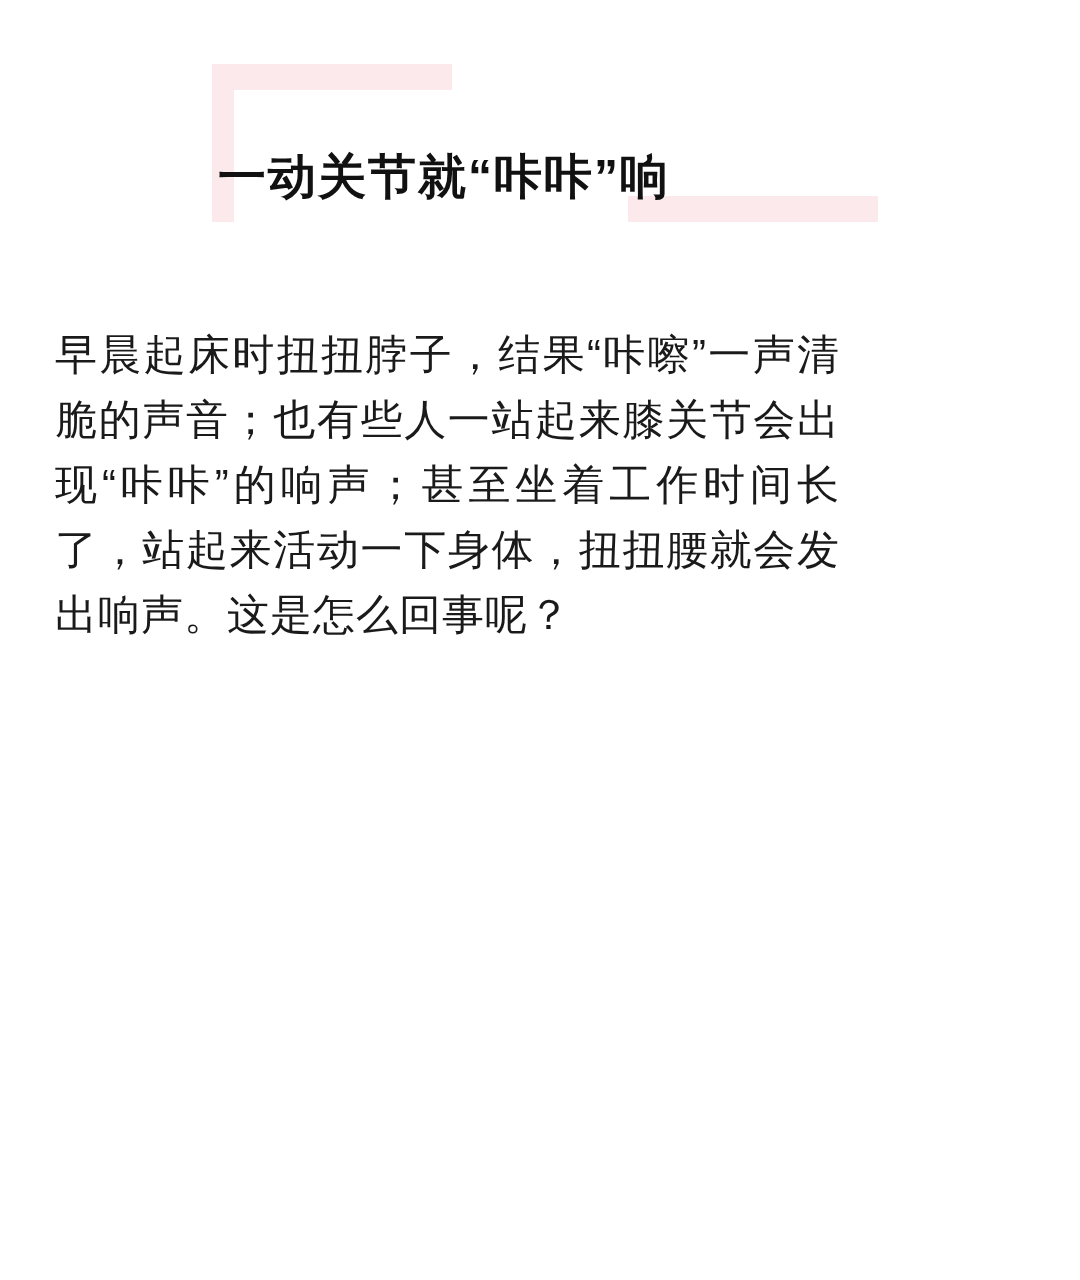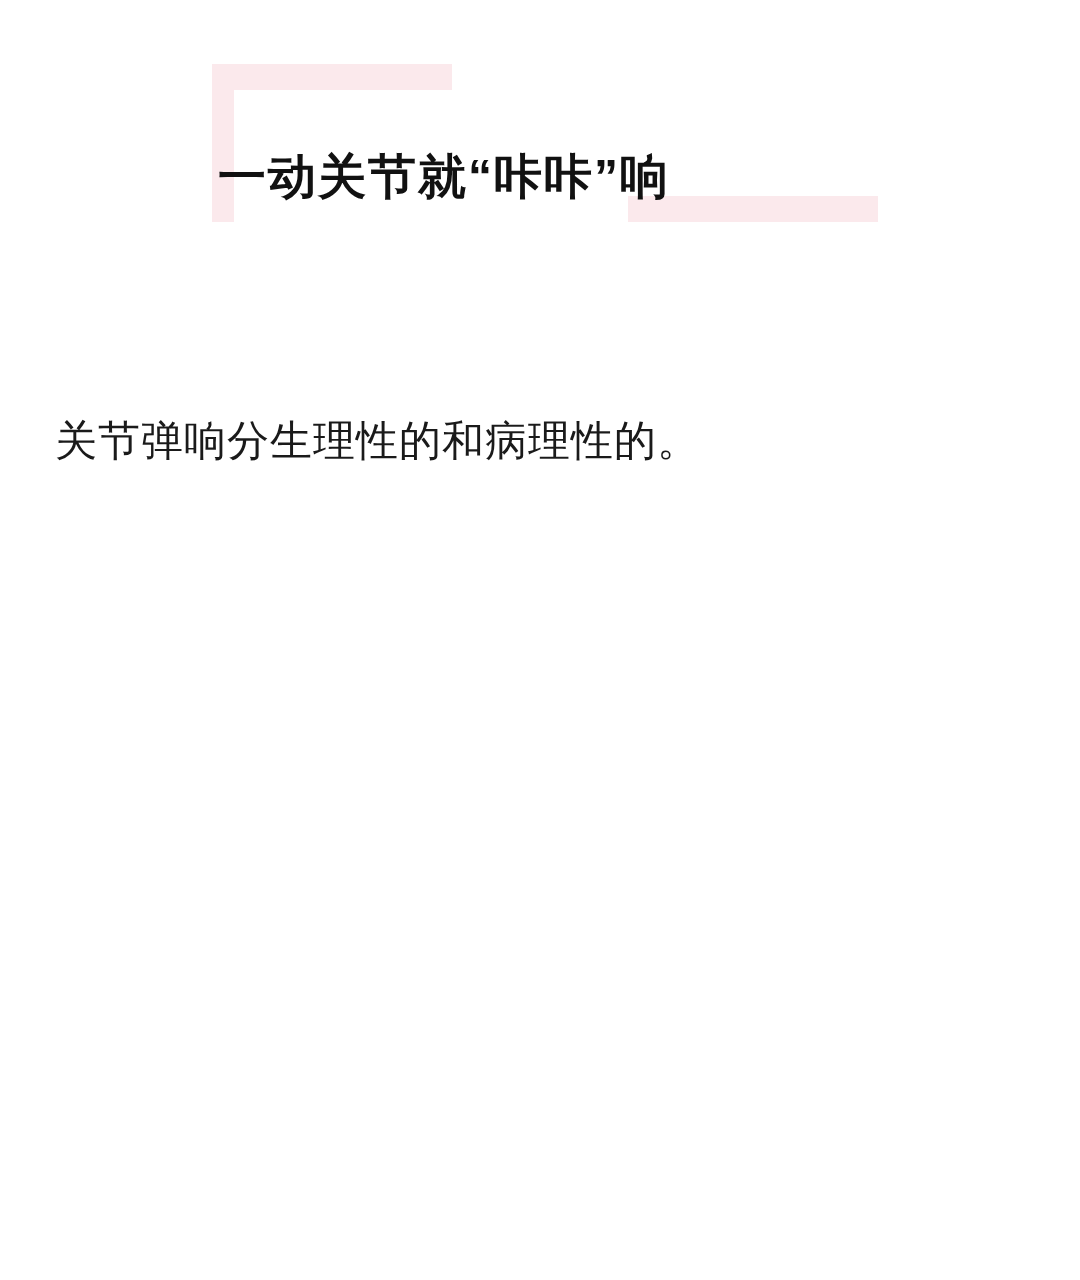--- a/index.html
+++ b/index.html
@@ -102,20 +102,20 @@
 
   <div class="title-block">
     <div class="deco deco-top-left"></div>
     <div class="deco deco-left-bar"></div>
     <div class="deco deco-bottom-right"></div>
     <h1 class="title">一动关节就“咔咔”响</h1>
   </div>
 
   <div class="content">
 
+    <p class="para">
+      <span>早晨起床时扭扭脖子，结果“咔嚓”一声清脆的声音；也有些人一站起来膝关节会出现“咔咔”的响声；甚至坐着工作时间长了，站起来活动一下身体，扭扭腰就会发出响声。这是怎么回事呢？</span>
+    </p>
 
 
-    <p class="para gap-large">
-      <span>关节弹响分生理性的和病理性的。</span>
-    </p>
 
   </div>
 </div>
 
 </body></html>

